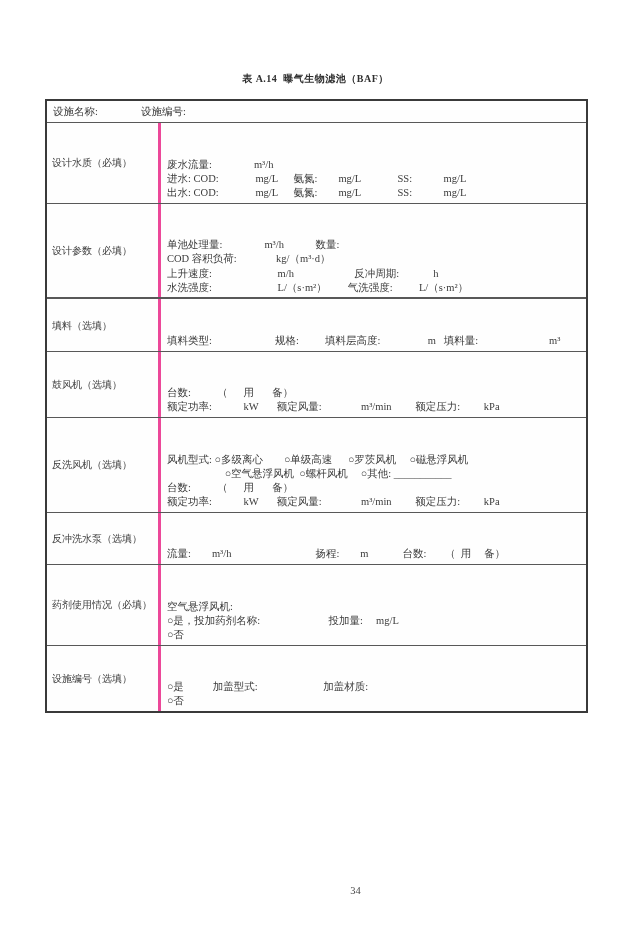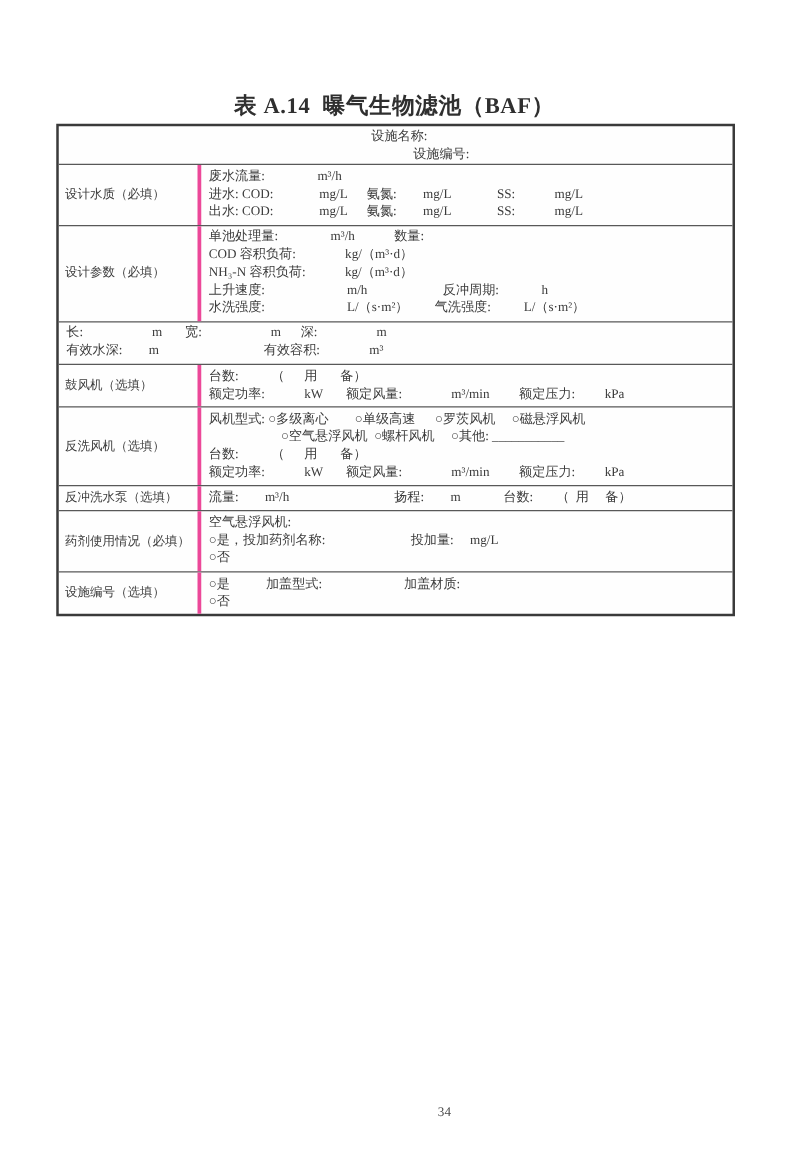--- a/index.html
+++ b/index.html
@@ -7,54 +7,55 @@
     width:631px; height:939px;
     background:#ffffff;
     font-family:"Liberation Serif","DejaVu Serif",serif;
     color:#3b3b3b;
     position:relative;
     overflow:hidden;
   }
   .doc-title {
     position:absolute; top:72px; left:0; width:100%;
     text-align:center;
-    font-weight:bold; font-size:18px;
+    font-weight:bold; font-size:10px;
     letter-spacing:0.5px;
     white-space:pre;
     color:#2f2f2f;
   }
   .form-table {
     position:absolute; left:45px; top:99px; width:539px;
     border:2px solid #3a3a3a;
     background:#fefefe;
   }
   .row {
     display:flex;
     border-top:1px solid #585858;
     font-size:10.5px;
   }
-  .row:first-child { border-top:none;flex-direction:column; }
+  .row:first-child { border-top:none; }
   .header-row {
     min-height:19px;
     align-items:center;
     padding:1px 0 1px 6px;
     white-space:pre;
   }
-  .facility-number { margin-left:67px; }
+  .facility-number { margin-left:43px; }
   .label-cell {
     flex:0 0 104px; width:104px;
     border-right:3px solid #ec4899;
     display:flex; align-items:center;
     padding:2px 2px 2px 5px;
     font-size:10px; line-height:13px;
     color:#3b3b3b;
   }
   .content-cell {
     flex:1;
     padding:2.5px 0 2.5px 6px;
+    margin-top:32px;
   }
   .line {
     white-space:pre-wrap;
     line-height:14.2px;
     font-size:10.5px;
     color:#3b3b3b;
   }
   .page-number {
     position:absolute; top:885px; left:0; width:100%;
     text-align:center;
@@ -82,33 +83,34 @@
       <div class="line">进水: COD:              mg/L      氨氮:        mg/L              SS:            mg/L</div>
       <div class="line">出水: COD:              mg/L      氨氮:        mg/L              SS:            mg/L</div>
     </div>
   </div>
 
   <div class="row">
     <div class="label-cell">设计参数（必填）</div>
     <div class="content-cell">
       <div class="line">单池处理量:                m³/h            数量:</div>
       <div class="line">COD 容积负荷:               kg/（m³·d）</div>
-      <div class="line">NH₃-N 容积负荷:            kg/（m³·d）</div>
       <div class="line">上升速度:                         m/h                       反冲周期:             h</div>
       <div class="line">水洗强度:                         L/（s·m²）        气洗强度:          L/（s·m²）</div>
     </div>
   </div>
 
   <div class="row">
+  </div>
+
+  <div class="row">
+    <div class="label-cell">填料（选填）</div>
     <div class="content-cell">
-      <div class="line">长:                     m       宽:                     m      深:                  m</div>
-      <div class="line">有效水深:        m                                有效容积:               m³</div>
+      <div class="line">填料类型:                        规格:          填料层高度:                  m   填料量:                           m³</div>
     </div>
   </div>
-
 
   <div class="row">
     <div class="label-cell">鼓风机（选填）</div>
     <div class="content-cell">
       <div class="line">台数:          （      用       备）</div>
       <div class="line">额定功率:            kW       额定风量:               m³/min         额定压力:         kPa</div>
     </div>
   </div>
 
   <div class="row">

